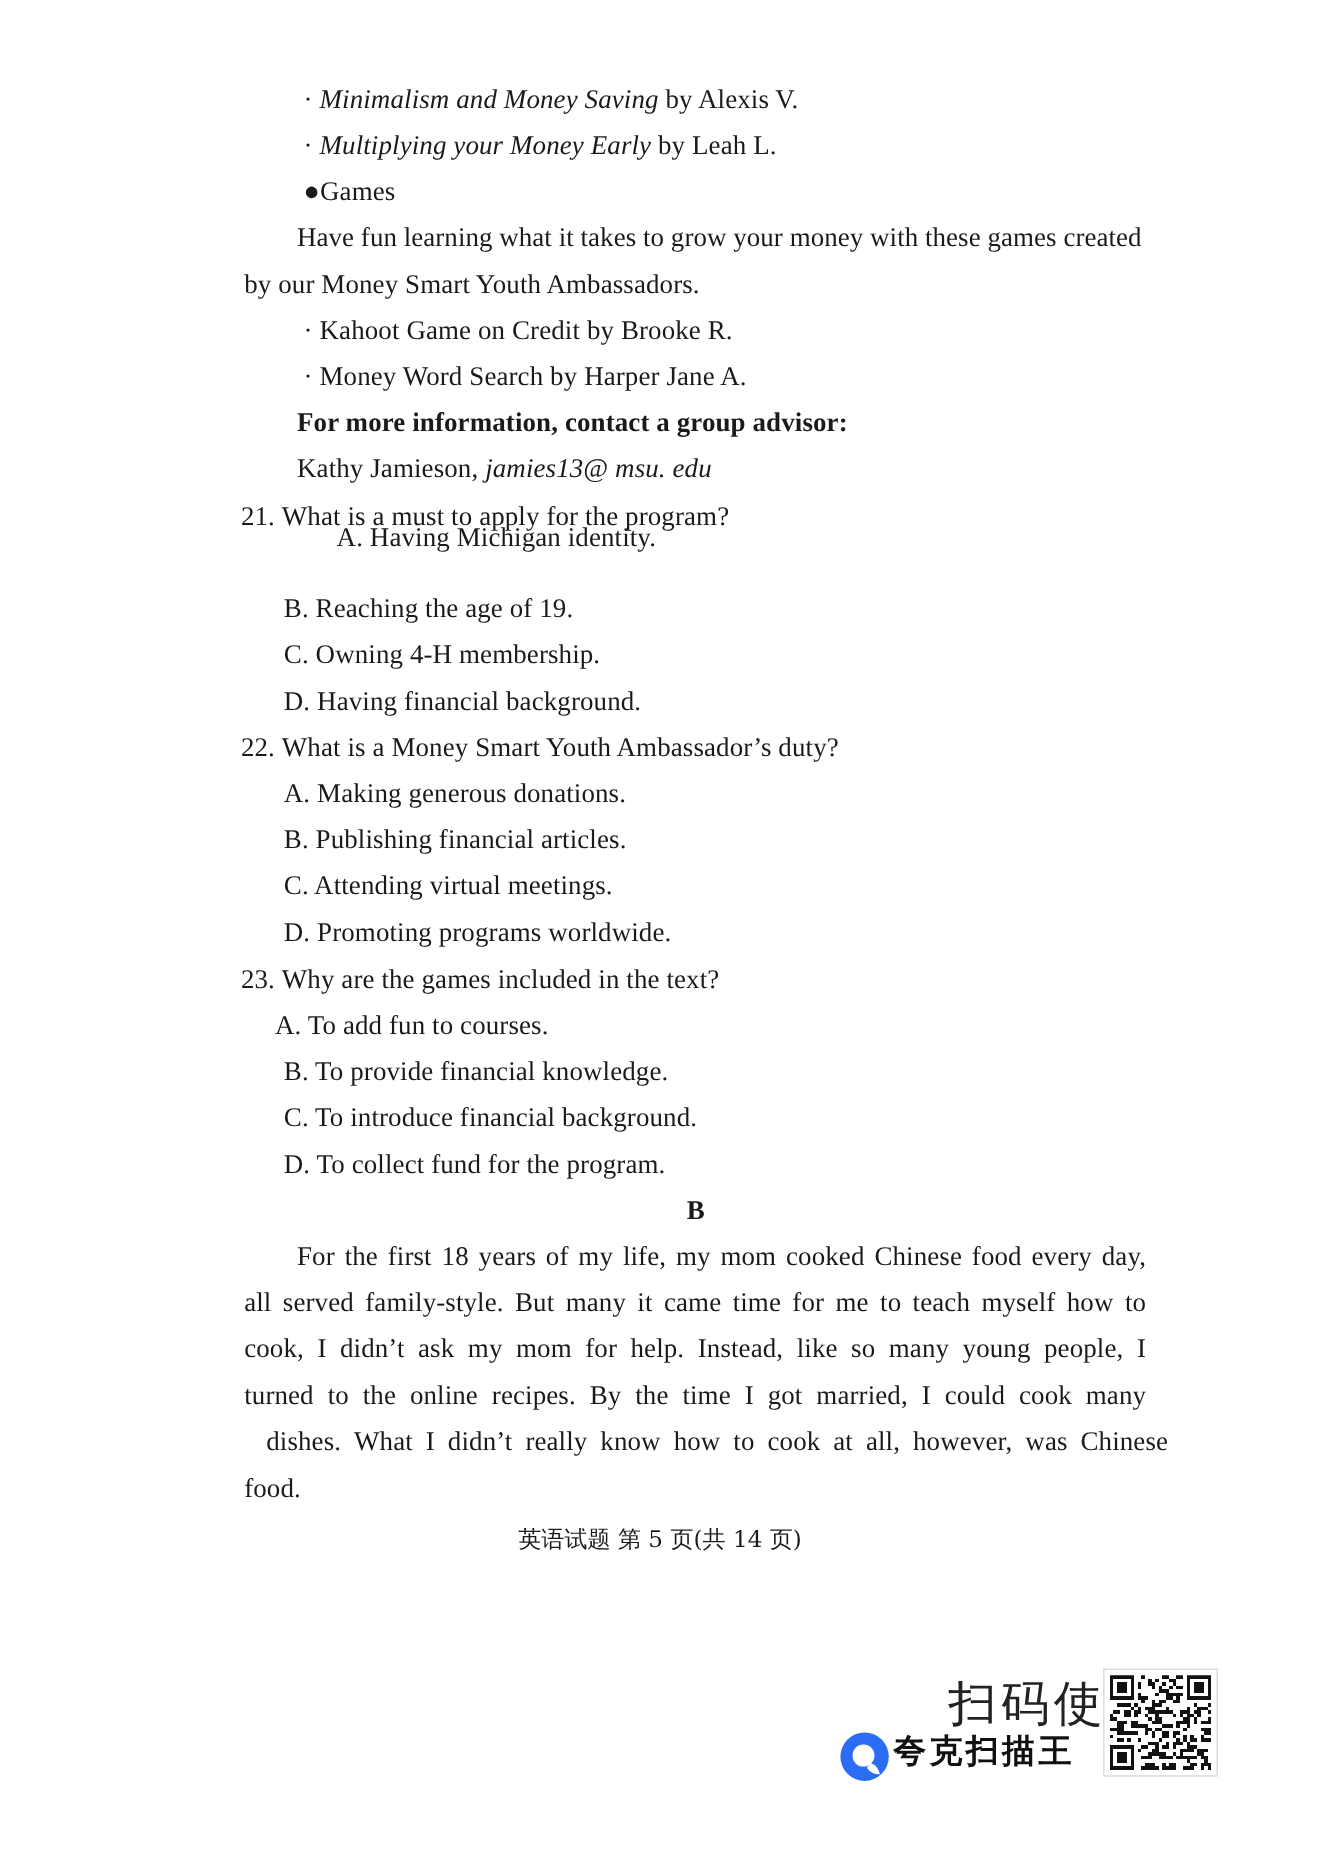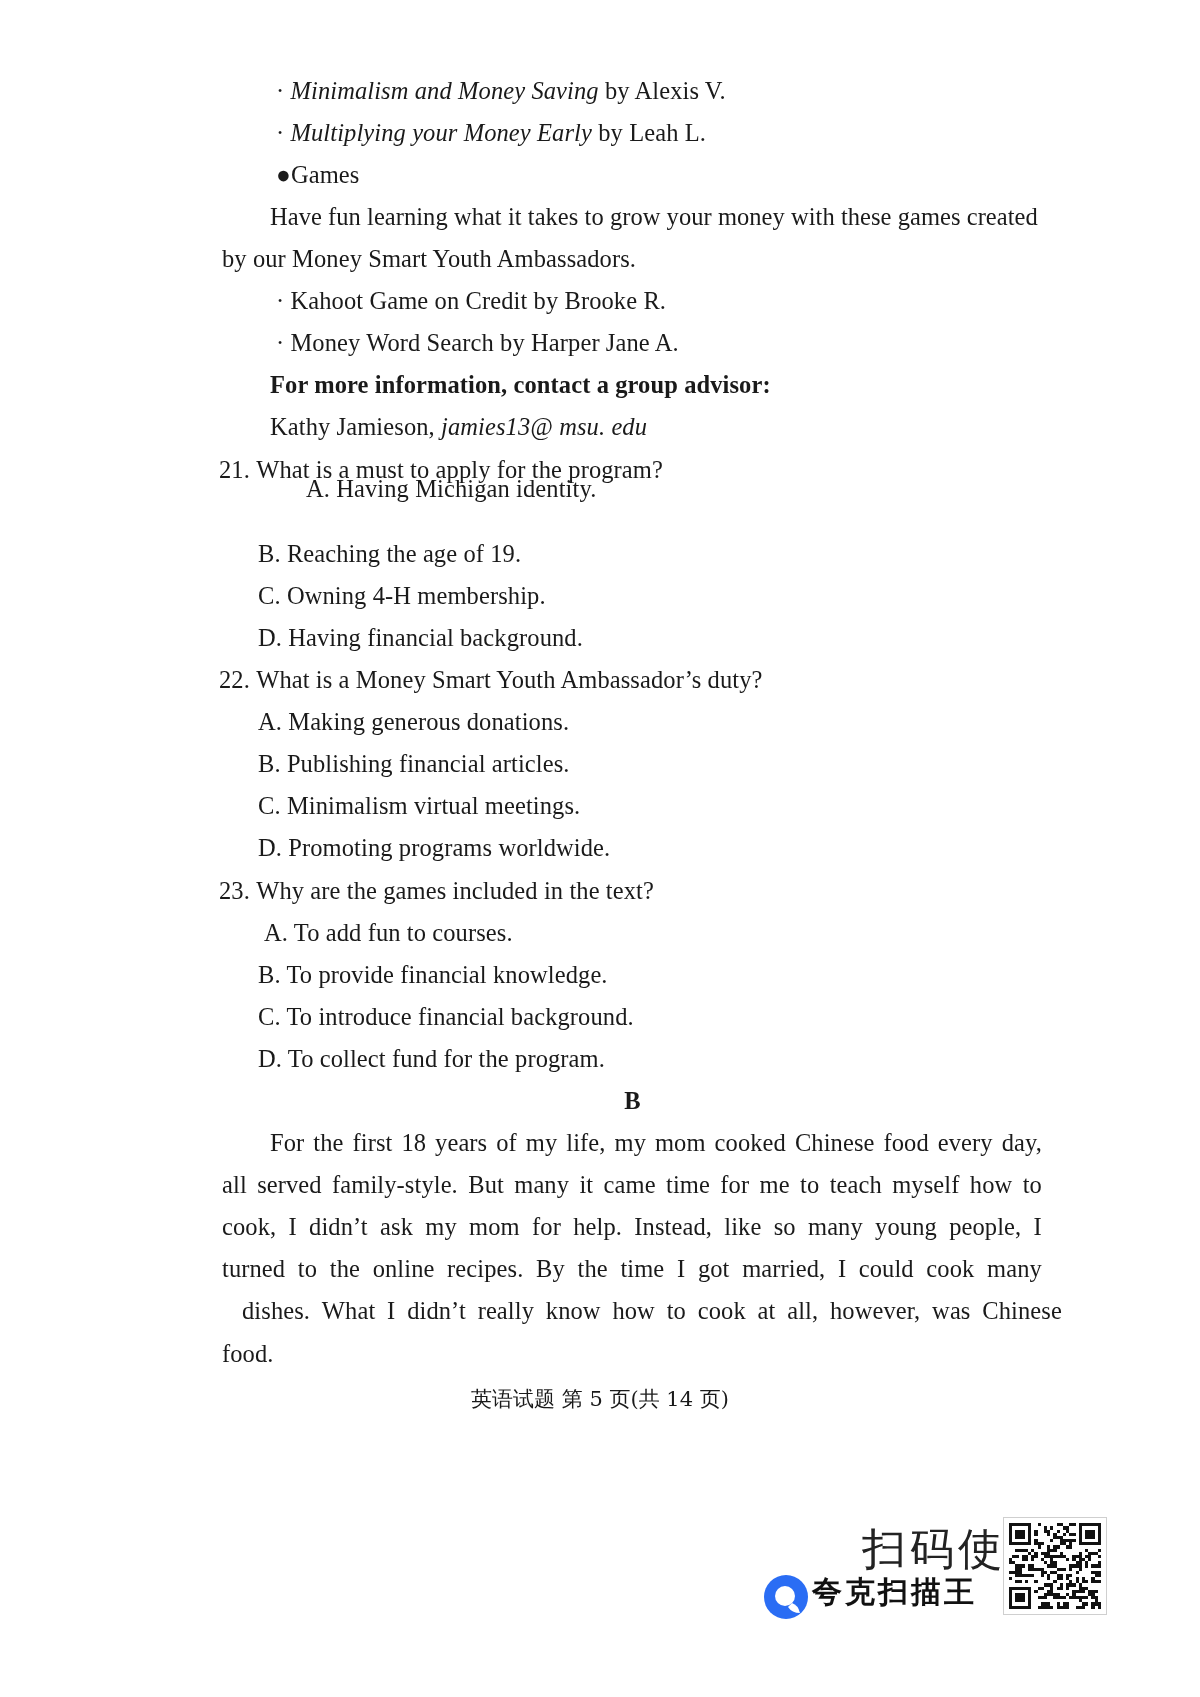--- a/index.html
+++ b/index.html
@@ -55,27 +55,27 @@
   <div class="line" style="left:258px; top:474px;margin-left:48px;">A. Having Michigan identity.</div>
   <div class="line" style="left:258px; top:539px;">B. Reaching the age of 19.</div>
   <div class="line" style="left:258px; top:581px;">C. Owning 4-H membership.</div>
   <div class="line" style="left:258px; top:623px;">D. Having financial background.</div>
 
   <div class="line" style="left:219px; top:665px;">
     <span>22.</span>&nbsp;<span>What is a Money Smart Youth Ambassador’s duty?</span>
   </div>
   <div class="line" style="left:258px; top:707px;">A. Making generous donations.</div>
   <div class="line" style="left:258px; top:749px;">B. Publishing financial articles.</div>
-  <div class="line" style="left:258px; top:791px;">C. Minimalism virtual meetings.</div>
+  <div class="line" style="left:258px; top:791px;">C. Attending virtual meetings.</div>
   <div class="line" style="left:258px; top:833px;">D. Promoting programs worldwide.</div>
 
   <div class="line" style="left:219px; top:876px;">
     <span>23.</span>&nbsp;<span>Why are the games included in the text?</span>
   </div>
-  <div class="line" style="left:264px; top:918px;">A. To add fun to courses.</div>
+  <div class="line" style="left:250px; top:918px;">A. To add fun to courses.</div>
   <div class="line" style="left:258px; top:960px;">B. To provide financial knowledge.</div>
   <div class="line" style="left:258px; top:1002px;">C. To introduce financial background.</div>
   <div class="line" style="left:258px; top:1044px;">D. To collect fund for the program.</div>
 
   <div class="line b" style="left:0; width:1265px; text-align:center; top:1086px;">B</div>
 
   <div id="pb-lines">
       <div class="line justify" style="left: 270px; top: 1128px; width: 772px;">
         <span>For</span>
         <span>the</span>

